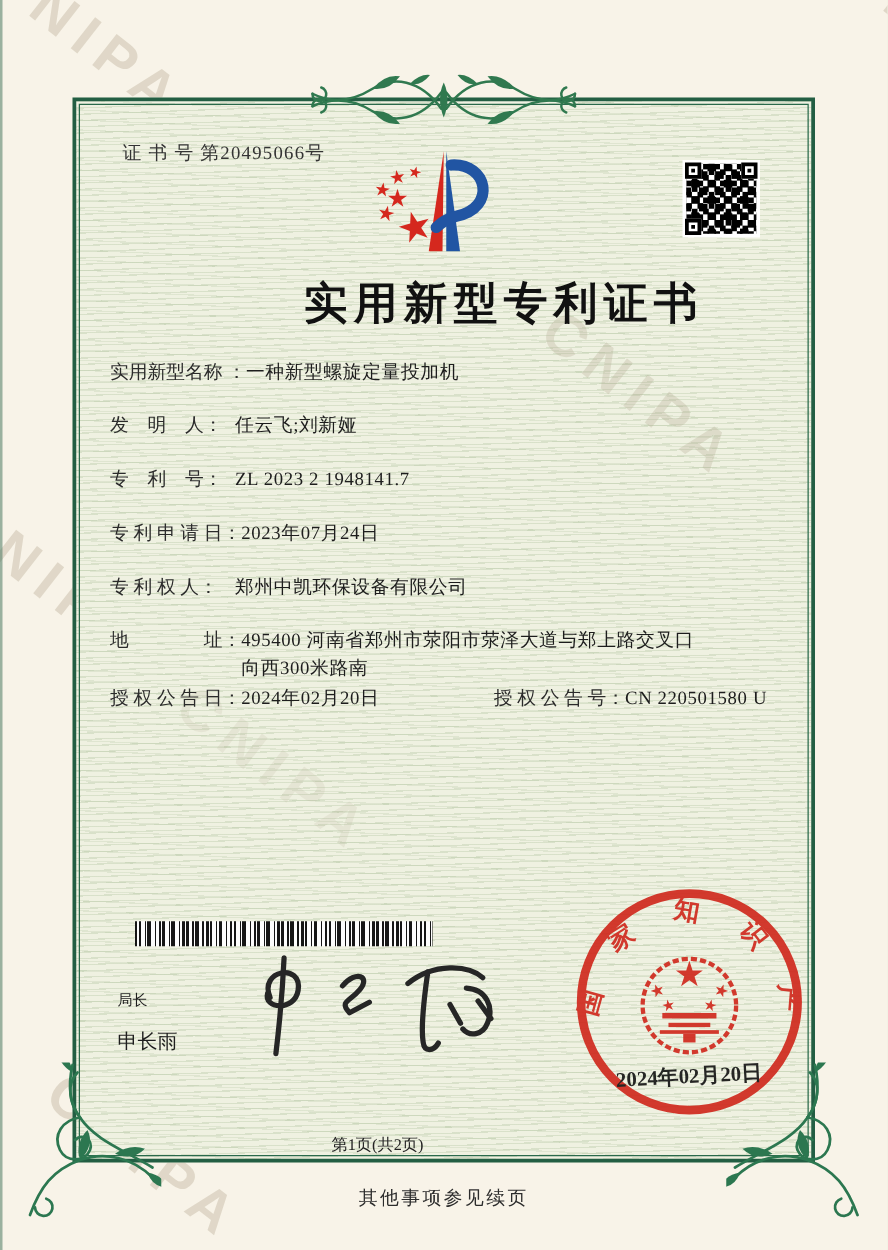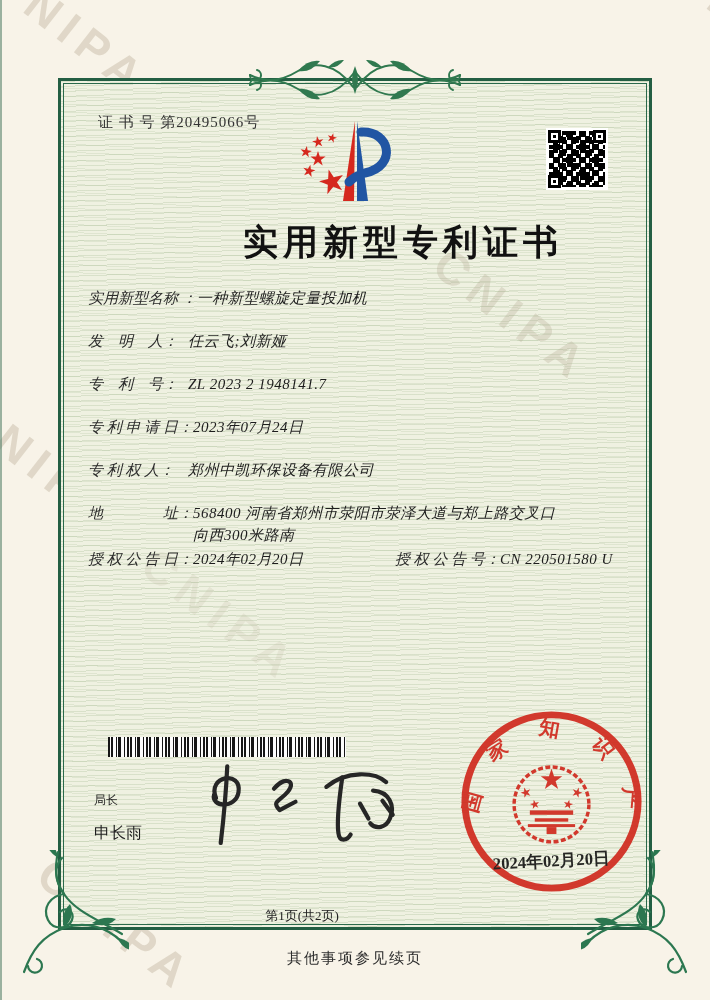--- a/index.html
+++ b/index.html
@@ -29,21 +29,21 @@
   }
   .frame::after{content:"";position:absolute;inset:2px;border:1px solid #2a6a4b;}
   .orn{position:absolute;z-index:2;pointer-events:none;}
   
   .ct{position:absolute;z-index:3;}
   .cert-no{left:98px;top:113px;font-size:15px;letter-spacing:1px;color:#333;}
   .title{
     left:58px;top:219px;width:594px;text-align:center;
     font-size:35px;font-weight:700;letter-spacing:5px;color:#111;padding-left:48px;
   }
-  .fields{left:88px;top:287px;width:534px;font-size:15px;line-height:22px;font-style:italic;}
+  .fields{left:88px;top:287px;width:534px;font-size:15px;line-height:22px;}
   .frow{display:flex;margin-bottom:21px;}
   .frow.addr{margin-bottom:2px;}
   .flabel{flex:0 0 100px;color:#2b2b2b;white-space:nowrap;}
   .fval{flex:1;color:#1d1d1d;white-space:pre-line;letter-spacing:.5px;}
   .frow.last .fval{flex:0 0 196px;}
   .flabel.second{flex:0 0 104px;margin-left:6px;}
   .bodytext{left:86px;top:578px;width:542px;font-size:13.5px;line-height:2.05;
     font-style:italic;color:#2e2e2e;letter-spacing:.5px;}
   .bodytext p{margin:0 0 4px 0;text-indent:2em;}
   .barcode{left:108px;top:737px;width:238px;height:20px;
@@ -156,21 +156,21 @@
   <div class="frow">
     <span class="flabel">专 利 申 请 日：</span>
     <span class="fval">2023年07月24日</span>
   </div>
   <div class="frow">
     <span class="flabel">专 利 权 人：</span>
     <span class="fval">郑州中凯环保设备有限公司</span>
   </div>
   <div class="frow addr">
     <span class="flabel">地　　　　址：</span>
-    <span class="fval">568400 河南省郑州市荥阳市荥泽大道与郑上路交叉口
+    <span class="fval">495400 河南省郑州市荥阳市荥泽大道与郑上路交叉口
 向西300米路南</span>
   </div>
   <div class="frow last">
     <span class="flabel">授 权 公 告 日：</span>
     <span class="fval">2024年02月20日</span>
     <span class="flabel second">授 权 公 告 号：</span>
     <span class="fval">CN 220501580 U</span>
   </div>
 </div>
 

